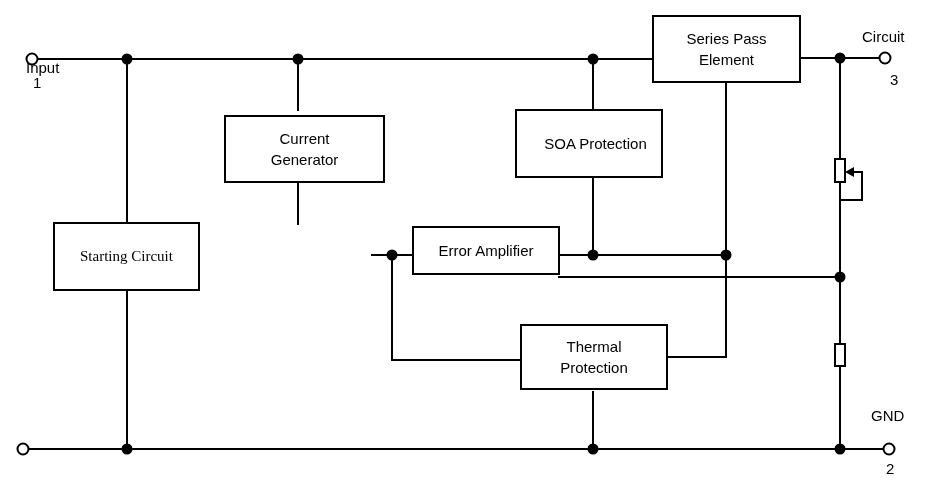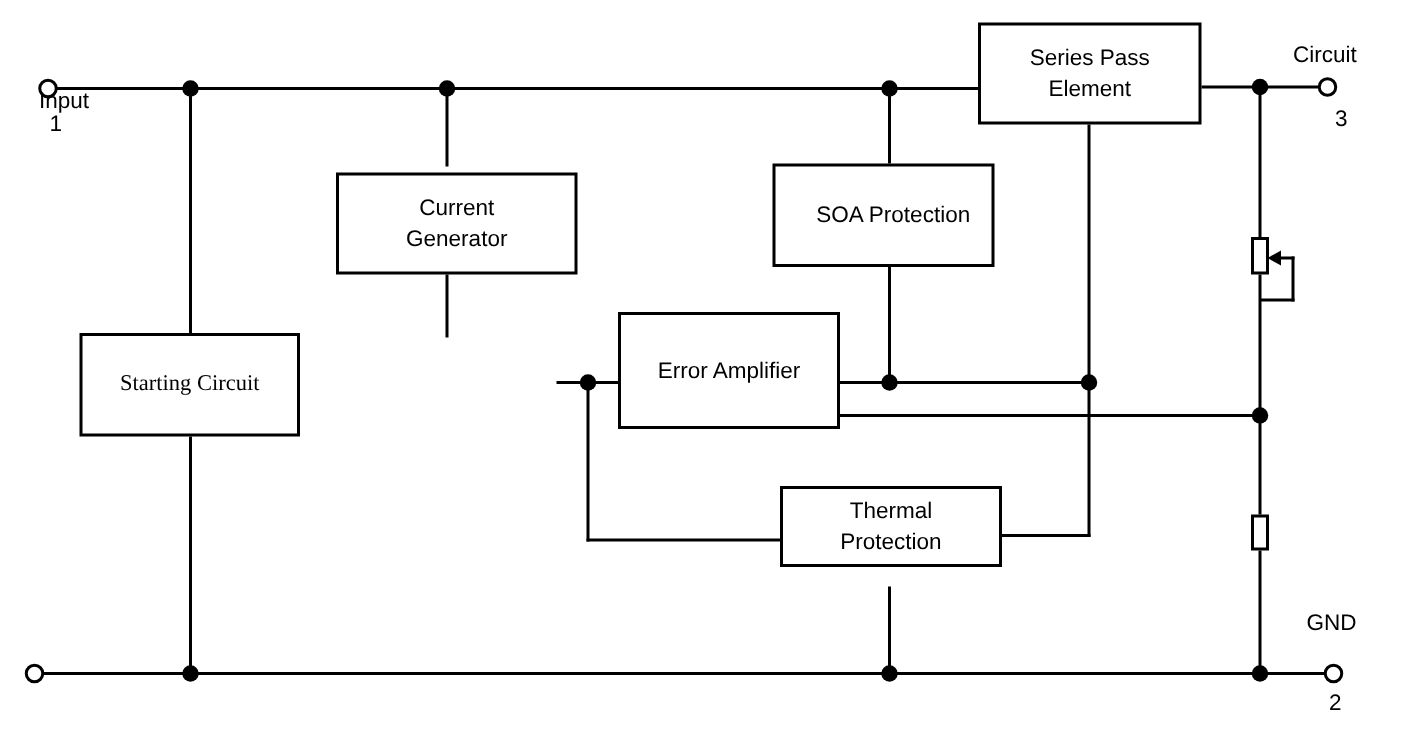--- a/index.html
+++ b/index.html
@@ -123,17 +123,17 @@
   <div class="lbl" style="left:890px; top:72px;">3</div>
   <div class="lbl" style="left:871px; top:408px;text-align:center;">GND</div>
   <div class="lbl" style="left:886px; top:461px;">2</div>
 
   <div class="block" style="left:652px; top:15px;  width:149px; height:68px;">Series Pass
 Element</div>
   <div class="block" style="left:224px; top:95px; width:161px; height:68px;margin-top:20px;">Current
 Generator</div>
   <div class="block" style="left:515px; top:109px; width:148px; height:69px;padding-left:13px;">SOA Protection</div>
   <div class="block" style="left:53px;  top:222px; width:147px; height:69px;font-family:Liberation Serif, serif;">Starting Circuit</div>
-  <div class="block" style="left:412px; top:208px; width:148px; height:78px;">Error Amplifier</div>
-  <div class="block" style="left:520px; top:324px; width:148px; height:54px;">Thermal
+  <div class="block" style="left:412px; top:226px; width:148px; height:49px;">Error Amplifier</div>
+  <div class="block" style="left:520px; top:324px; width:148px; height:66px;">Thermal
 Protection</div>
 
 </div>
 
 </body></html>

